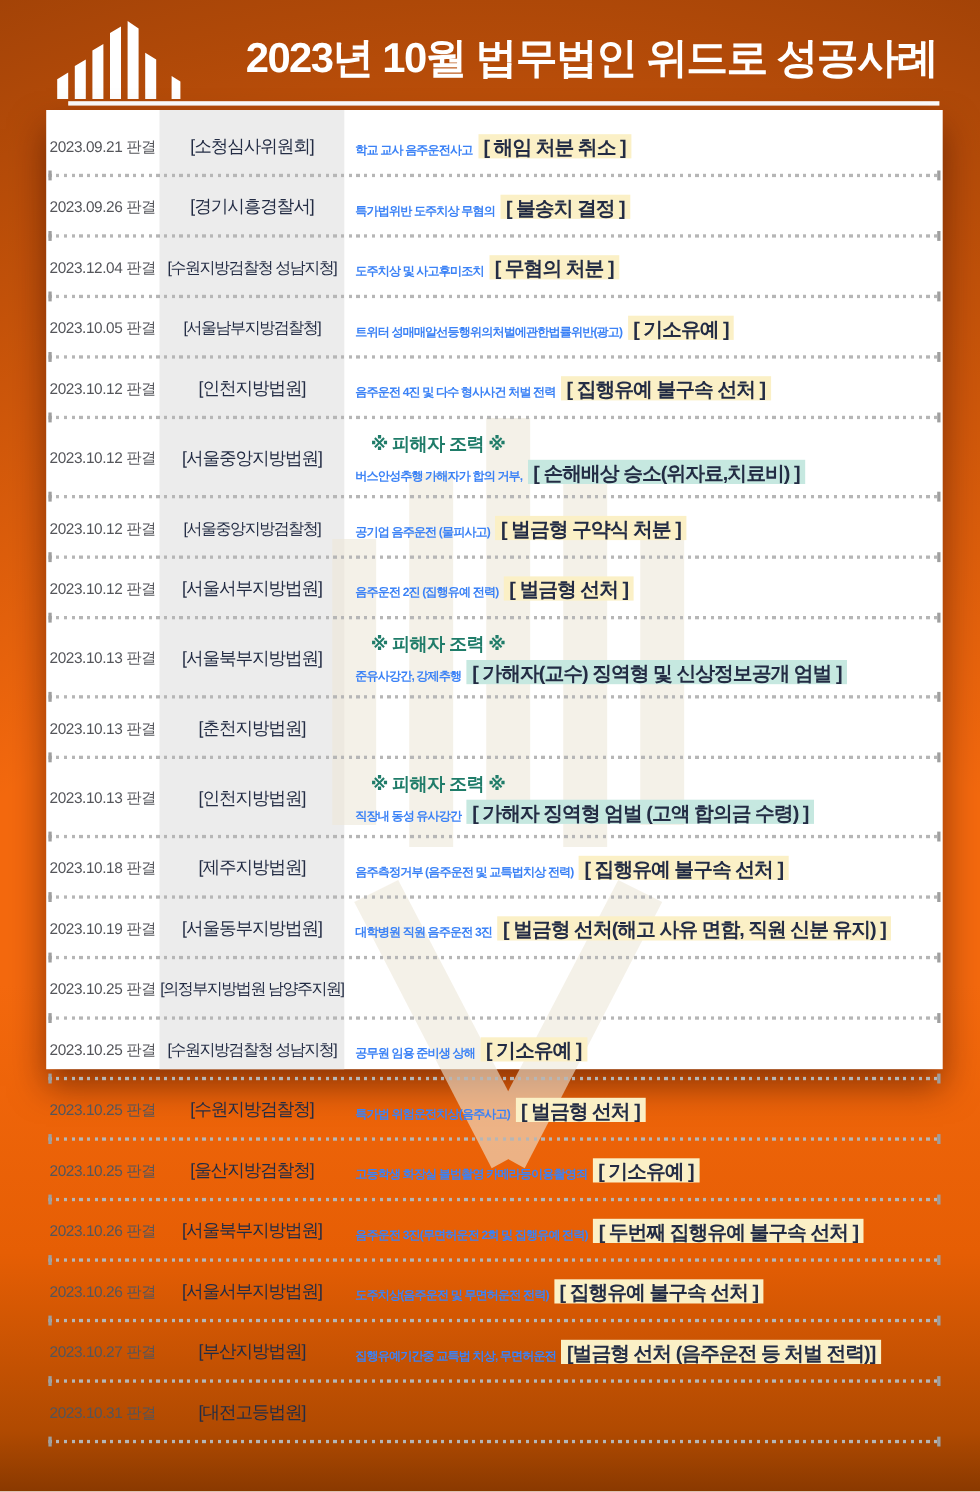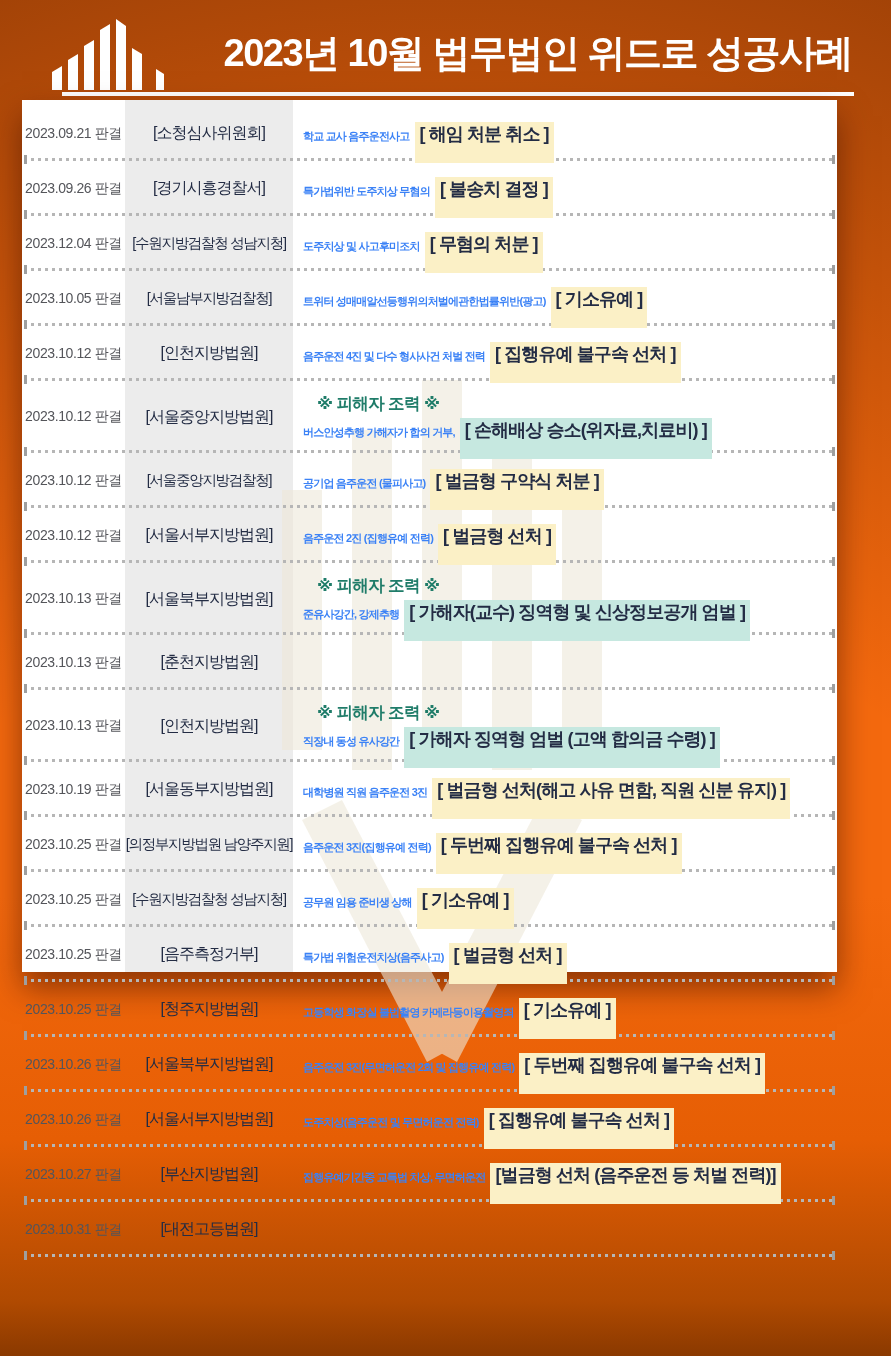--- a/index.html
+++ b/index.html
@@ -19,21 +19,21 @@
   .logo svg{display:block;width:100%;height:100%;}
   .title{
     position:absolute;right:39px;top:33px;color:#fff;font-size:38px;line-height:1.1;
     letter-spacing:-1.5px;white-space:nowrap;
   }
   .title .pre{font-weight:700;}
   .title .main{font-weight:900;margin-left:9px;}
   .underline{position:absolute;left:62px;right:37px;top:92px;height:4px;background:#fff;}
   
   .panel{
-    position:absolute;left:22px;top:100px;width:815px;height:872px;background:#ffffff;
+    position:absolute;left:42px;top:100px;width:815px;height:872px;background:#ffffff;
     box-shadow:0 16px 30px rgba(60,15,0,.55);
   }
   .gray-strip{position:absolute;left:103px;top:0;width:168px;height:100%;background:#ececec;}
   .watermark{position:absolute;left:160px;top:250px;width:520px;height:780px;opacity:.6;pointer-events:none;}
   .watermark svg{width:100%;height:100%;display:block;}
   
   .table{position:absolute;left:0;top:0;width:100%;padding-top:6px;box-sizing:border-box;}
   .row{position:relative;height:55px;display:flex;align-items:center;}
   .row.double{height:72px;}
   .sep{
@@ -54,21 +54,21 @@
   .cell-court.court-long{font-size:14.5px;letter-spacing:-1.3px;}
   .cell-desc{
     flex:1 1 auto;display:flex;flex-direction:column;justify-content:center;
     padding-left:10px;z-index:2;min-width:0;
   }
   .note{color:#1f7c69;font-weight:800;font-size:16.5px;letter-spacing:-0.6px;margin:1px 0 3px 14px;white-space:nowrap;}
   .desc-line{white-space:nowrap;}
   .desc-text{font-size:11px;font-weight:700;color:#3b82f6;letter-spacing:-0.8px;}
   .result{
     font-size:18px;font-weight:800;color:#232c44;letter-spacing:-0.9px;
-    padding:2px 5px 19px;margin-left:5px;
+    padding:2px 5px 0;margin-left:5px;
   }
   .hl-yellow{background:#fbf0c6;}
   .hl-teal{background:#c6e8e0;}
 </style>
 </head>
 <body>
 
 <div class="page">
 
   <div class="logo">
@@ -224,72 +224,77 @@
     <div class="cell-court court">[인천지방법원]</div>
     <div class="cell-desc">
       <div class="note">※ 피해자 조력 ※</div>
       <div class="desc-line">
         <span class="desc-text">직장내 동성 유사강간</span><span class="result hl-teal">[ 가해자 징역형 엄벌 (고액 합의금 수령) ]</span>
       </div>
     </div>
     <div class="sep"></div>
   </div>
 
+  <div class="row">
+    <div class="cell-date date">2023.10.18 판결</div>
+    <div class="cell-court court">[제주지방법원]</div>
+    <div class="cell-desc">
+
+      <div class="desc-line">
+        <span class="desc-text">음주측정거부 (음주운전 및 교특법치상 전력)</span><span class="result hl-yellow">[ 집행유예 불구속 선처 ]</span>
+      </div>
+    </div>
+    <div class="sep"></div>
+  </div>
 
   <div class="row">
     <div class="cell-date date">2023.10.19 판결</div>
     <div class="cell-court court">[서울동부지방법원]</div>
     <div class="cell-desc">
 
       <div class="desc-line">
         <span class="desc-text">대학병원 직원 음주운전 3진</span><span class="result hl-yellow">[ 벌금형 선처(해고 사유 면함, 직원 신분 유지) ]</span>
       </div>
     </div>
     <div class="sep"></div>
   </div>
 
   <div class="row">
     <div class="cell-date date">2023.10.25 판결</div>
     <div class="cell-court court court-long">[의정부지방법원 남양주지원]</div>
-    <div class="cell-desc">
-
-      <div class="desc-line">
-        <span class="desc-text">음주운전 3진(집행유예 전력)</span><span class="result hl-yellow">[ 두번째 집행유예 불구속 선처 ]</span>
-      </div>
-    </div>
     <div class="sep"></div>
   </div>
 
   <div class="row">
     <div class="cell-date date">2023.10.25 판결</div>
     <div class="cell-court court court-long">[수원지방검찰청 성남지청]</div>
     <div class="cell-desc">
 
       <div class="desc-line">
         <span class="desc-text">공무원 임용 준비생 상해</span><span class="result hl-yellow">[ 기소유예 ]</span>
       </div>
     </div>
     <div class="sep"></div>
   </div>
 
   <div class="row">
     <div class="cell-date date">2023.10.25 판결</div>
-    <div class="cell-court court">[음주측정거부]</div>
+    <div class="cell-court court">[수원지방검찰청]</div>
     <div class="cell-desc">
 
       <div class="desc-line">
         <span class="desc-text">특가법 위험운전치상(음주사고)</span><span class="result hl-yellow">[ 벌금형 선처 ]</span>
       </div>
     </div>
     <div class="sep"></div>
   </div>
 
   <div class="row">
     <div class="cell-date date">2023.10.25 판결</div>
-    <div class="cell-court court">[청주지방법원]</div>
+    <div class="cell-court court">[울산지방검찰청]</div>
     <div class="cell-desc">
 
       <div class="desc-line">
         <span class="desc-text">고등학생 화장실 불법촬영 카메라등이용촬영죄</span><span class="result hl-yellow">[ 기소유예 ]</span>
       </div>
     </div>
     <div class="sep"></div>
   </div>
 
   <div class="row">

